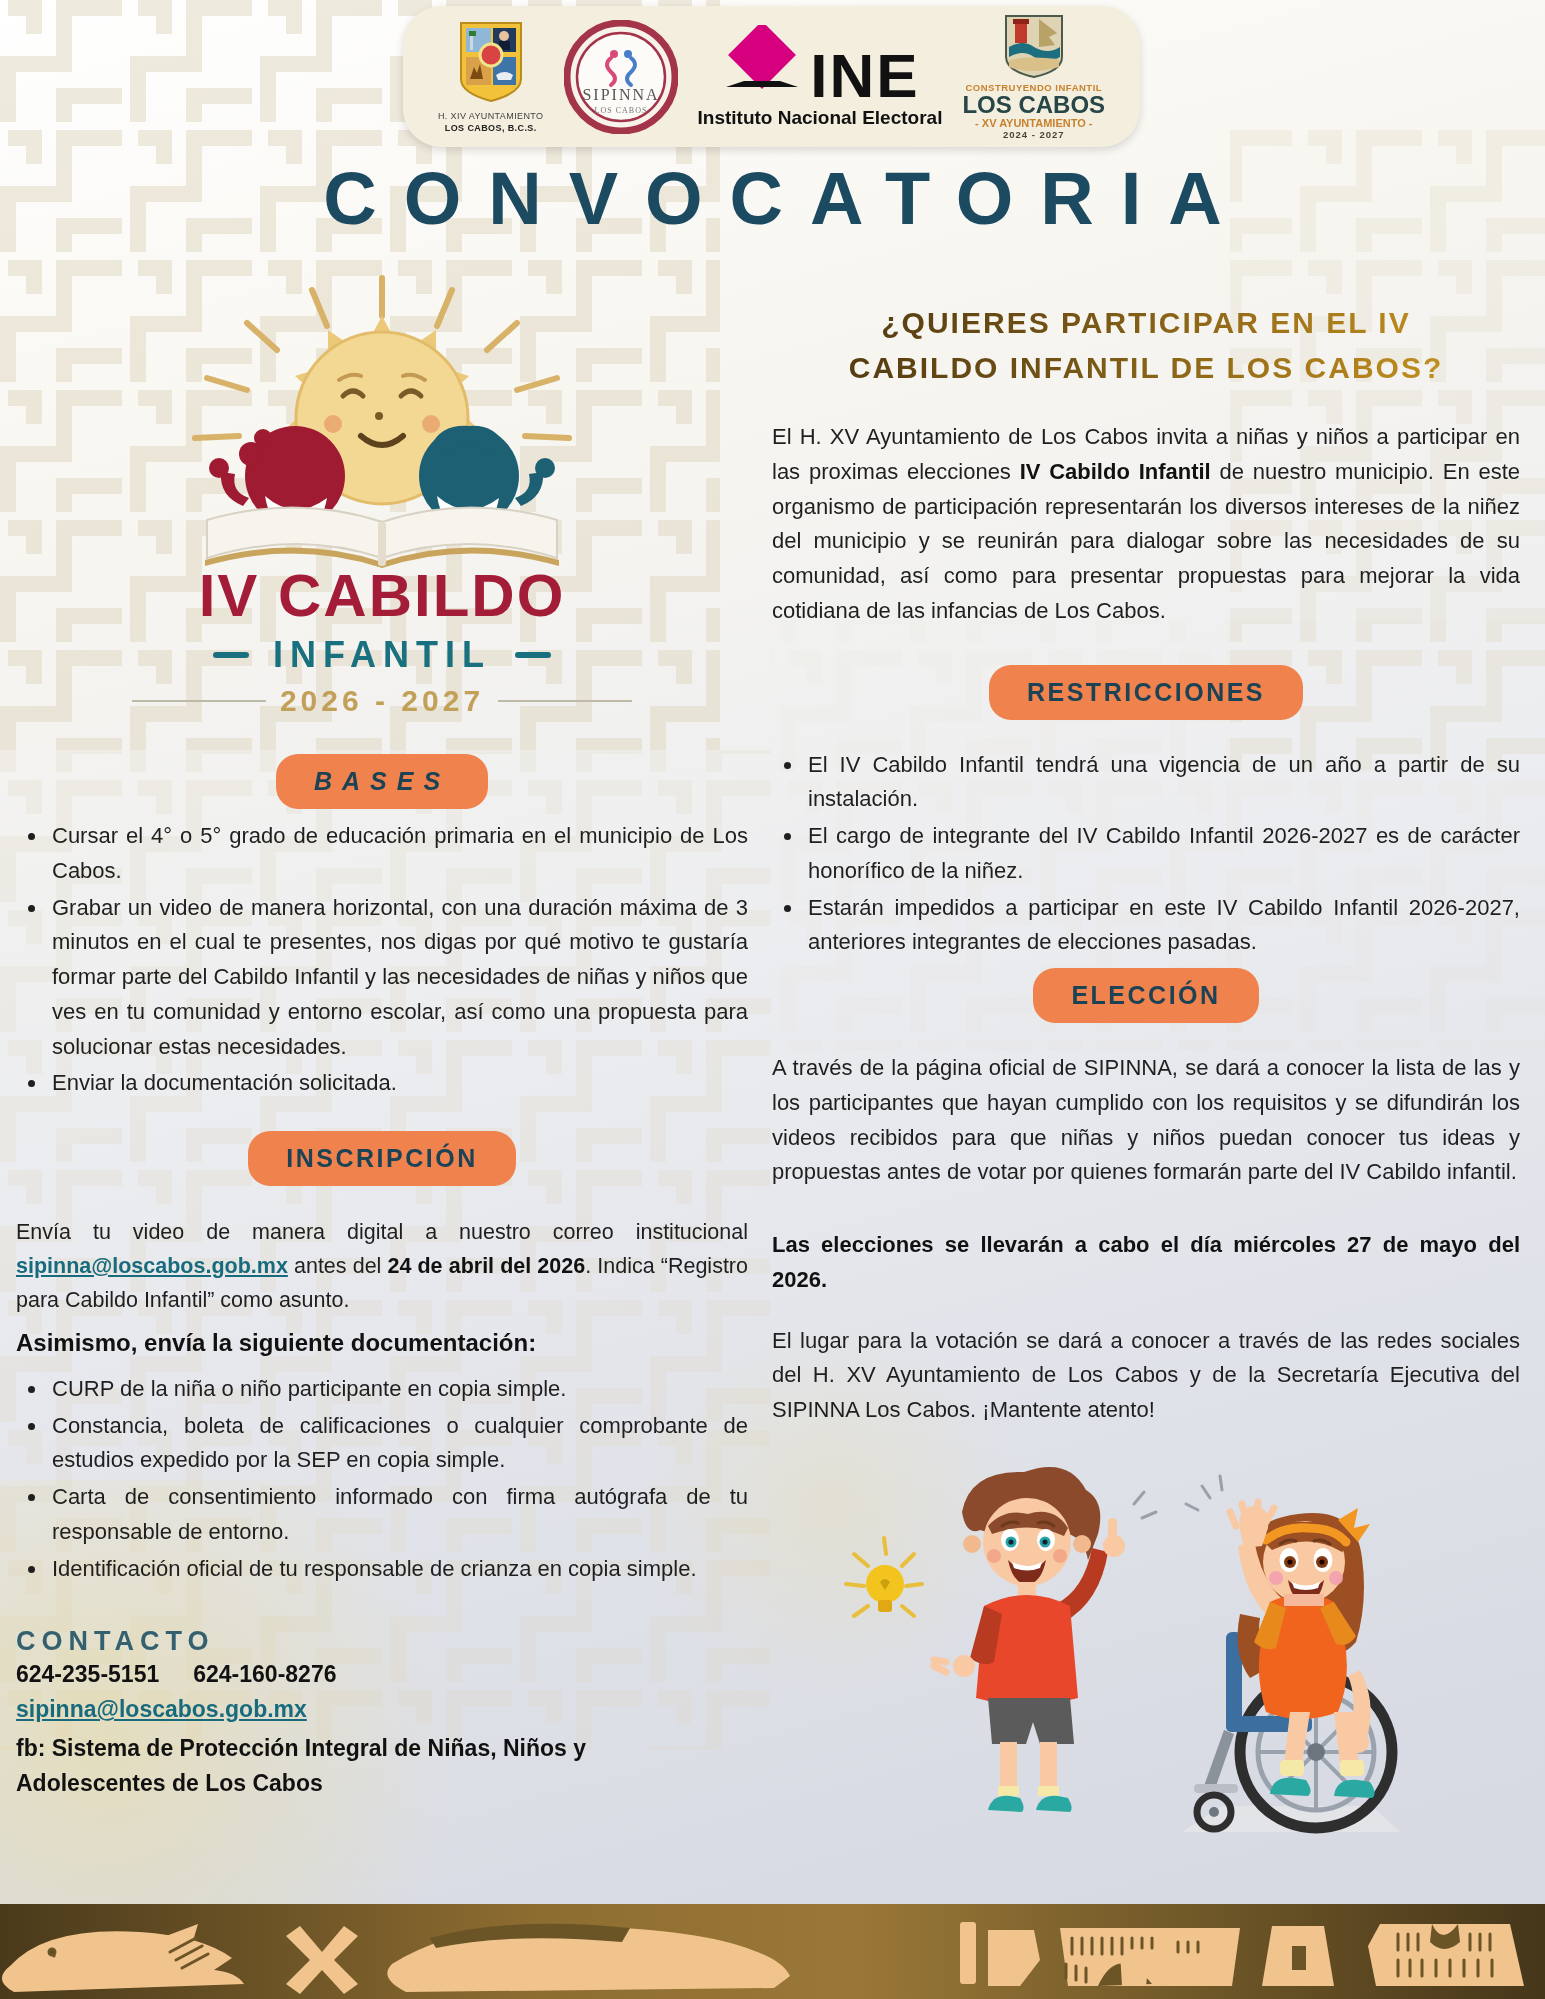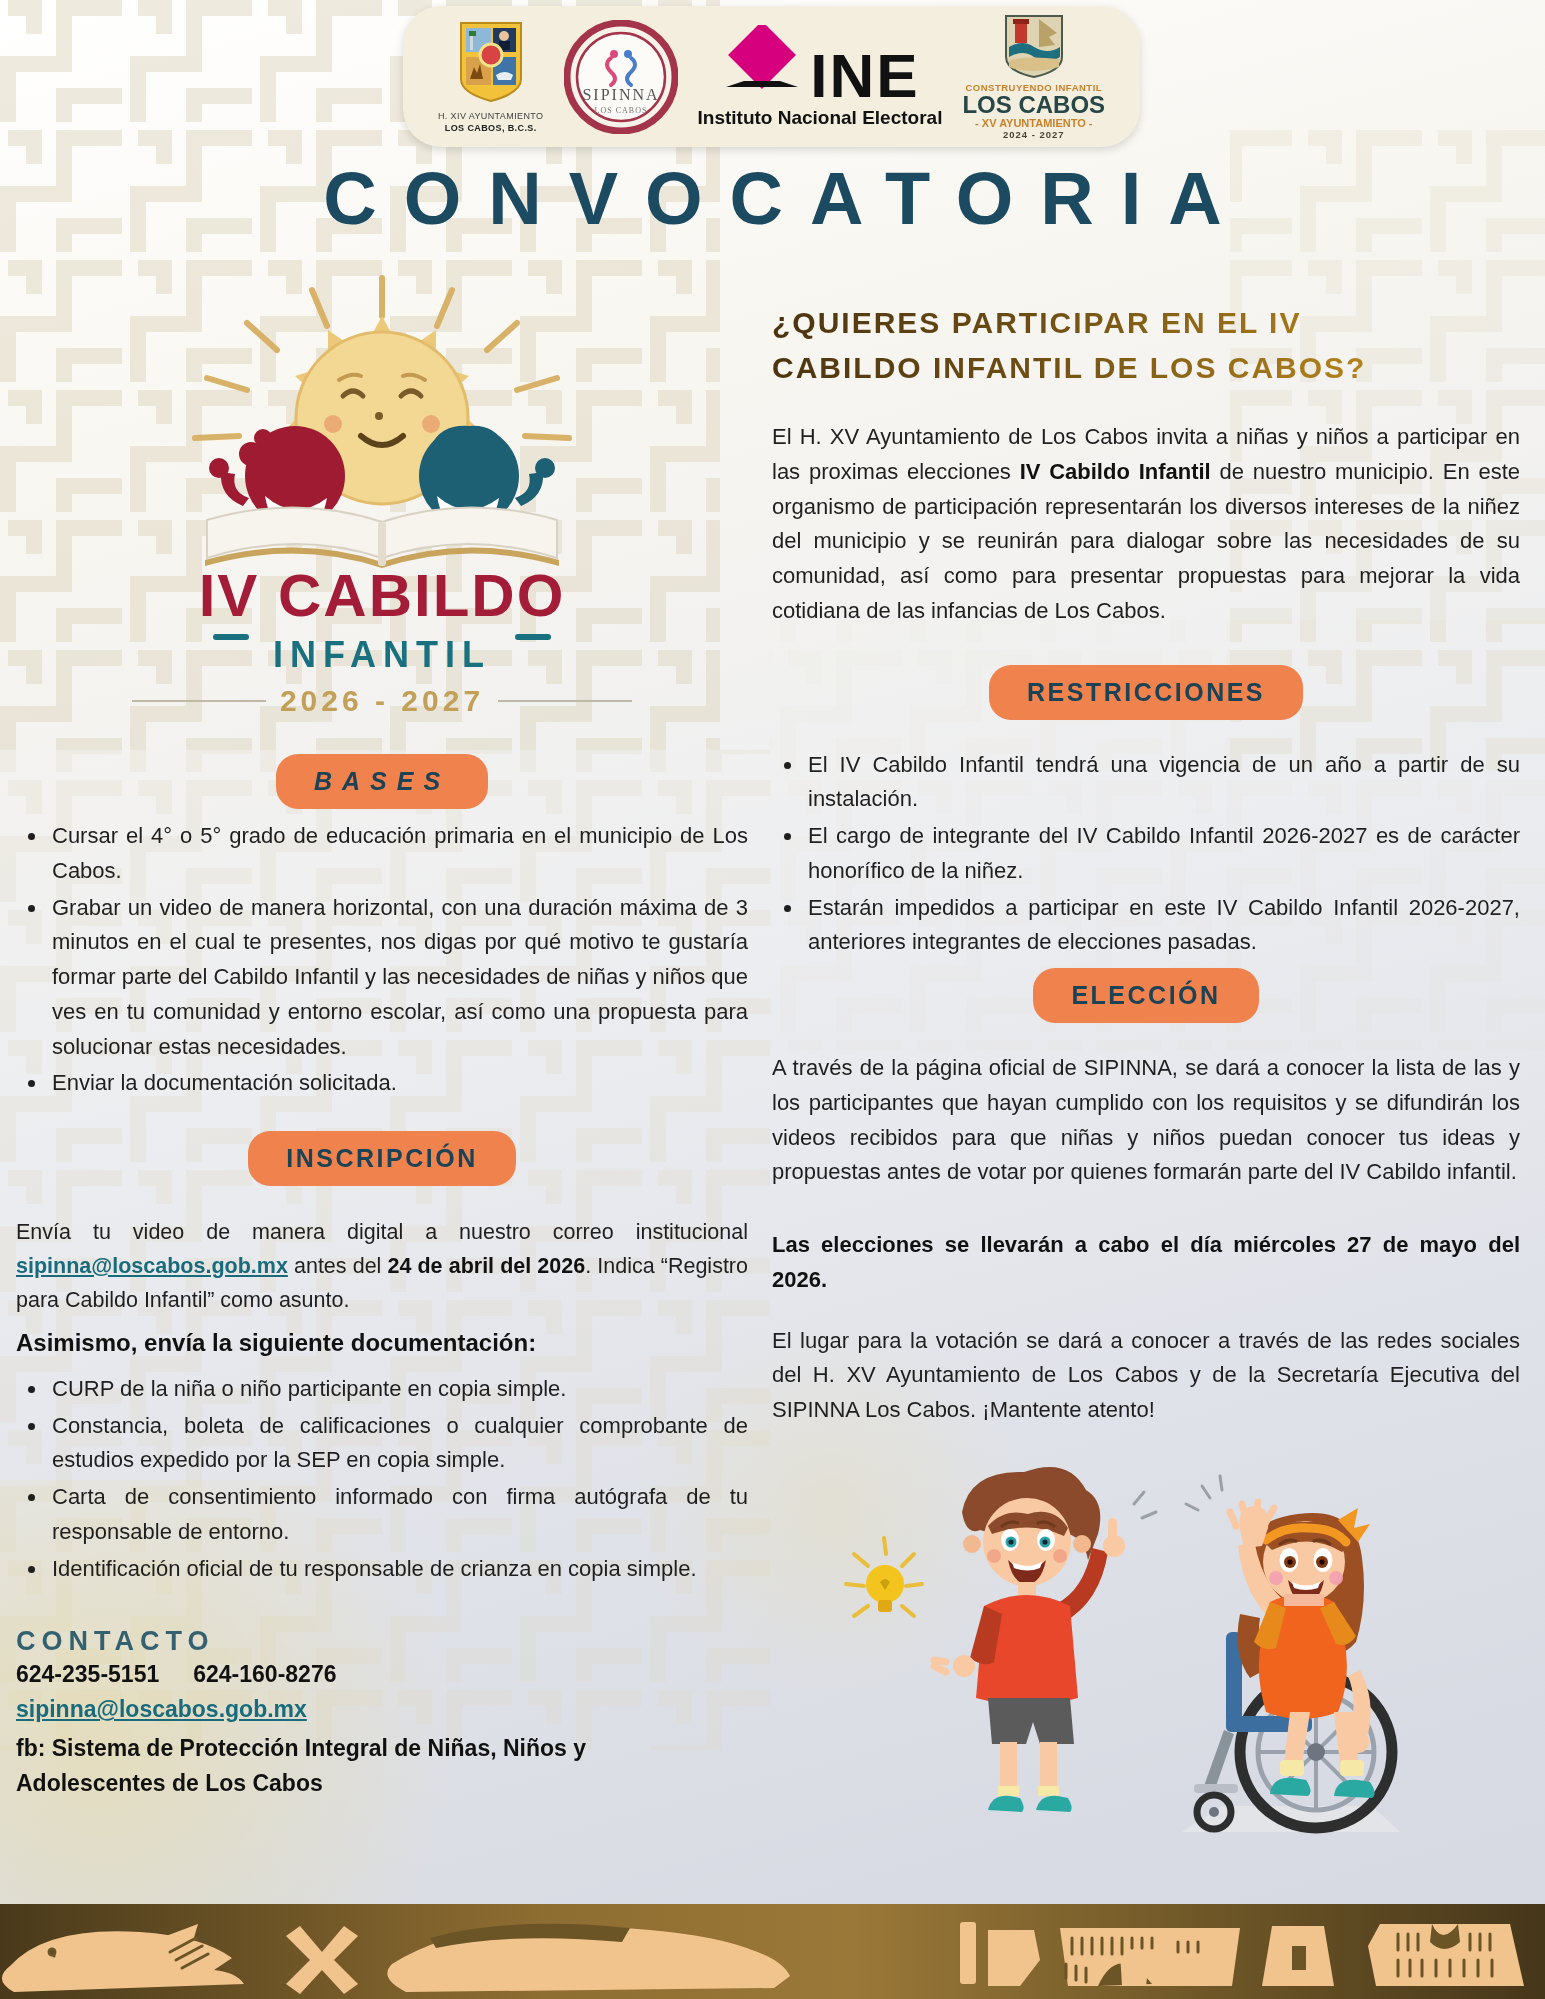--- a/index.html
+++ b/index.html
@@ -56,42 +56,42 @@
   li{ font-size:22px; line-height:1.58; color:#1f1f1f; text-align:justify; padding-left:4px; margin-top:2px; }
   .link{ color:#186b7d; font-weight:700; text-decoration:underline; cursor:pointer; }
 
   
   .col-left{ position:absolute; z-index:2; left:16px; top:268px; width:732px; }
   .col-right{ position:absolute; z-index:2; left:772px; top:300px; width:748px; }
 
   
   .cabildo-block{ width:500px; margin:0 auto; text-align:center; }
   .cabildo-line1{ font-size:60px; font-weight:800; color:#a31c38; letter-spacing:2px; line-height:1; margin-top:-6px;}
-  .cabildo-line2-row{ display:flex; justify-content:center; gap:24px; margin-top:8px; }
+  .cabildo-line2-row{ display:flex; align-items:center; justify-content:center; gap:24px; margin-top:8px; }
   .dash{ width:36px; height:6px; background:#19707e; border-radius:3px; }
   .cabildo-line2{ font-size:36px; font-weight:800; color:#19707e; letter-spacing:7px; }
   .cabildo-years-row{ display:flex; align-items:center; gap:14px; margin-top:8px; }
   .year-rule{ flex:1; height:2px; background:#bfb9a8; }
   .cabildo-years{ font-size:30px; font-weight:800; color:#c2a058; letter-spacing:4px; }
 
   .bases-pill{ margin-top:36px; }
   .bases-intro{ margin-top:30px; font-weight:700; color:#111; }
   .col-left ul{ margin-top:10px; }
   .insc-pill{ margin-top:30px; }
   .insc-p{ margin-top:30px; font-size:21.5px; }
   .docs-heading{ margin-top:6px; font-size:24px; }
 
   .contact{ margin-top:40px; }
   .contact-heading{ font-size:27px; letter-spacing:6px; color:#34616f; font-weight:600; }
   .contact-phones{ font-size:23px; font-weight:700; color:#111; margin-top:4px; display:flex; gap:34px;}
   .contact-email{ font-size:23px; margin-top:8px; }
   .contact-fb{ font-size:23px; font-weight:700; color:#111; margin-top:8px; line-height:1.5; width:640px;}
 
   
-  .question{ text-align:left; font-size:30px; font-weight:800; letter-spacing:2px; line-height:1.5;
+  .question{ text-align:center; font-size:30px; font-weight:800; letter-spacing:2px; line-height:1.5;
     background:linear-gradient(100deg,#4a3310 0%,#6d4e14 35%,#a5781a 70%,#cf9c21 100%);
     -webkit-background-clip:text; background-clip:text; color:transparent;
   }
   .intro-p{ margin-top:30px; }
   .restr-pill{ margin-top:36px; }
   .col-right ul{ margin-top:28px; }
   .elec-pill{ margin-top:8px; }
   .elec-p{ margin-top:28px; }
   .date-line{ margin-top:38px; font-weight:700; color:#111; }
   .venue-p{ margin-top:26px; }

